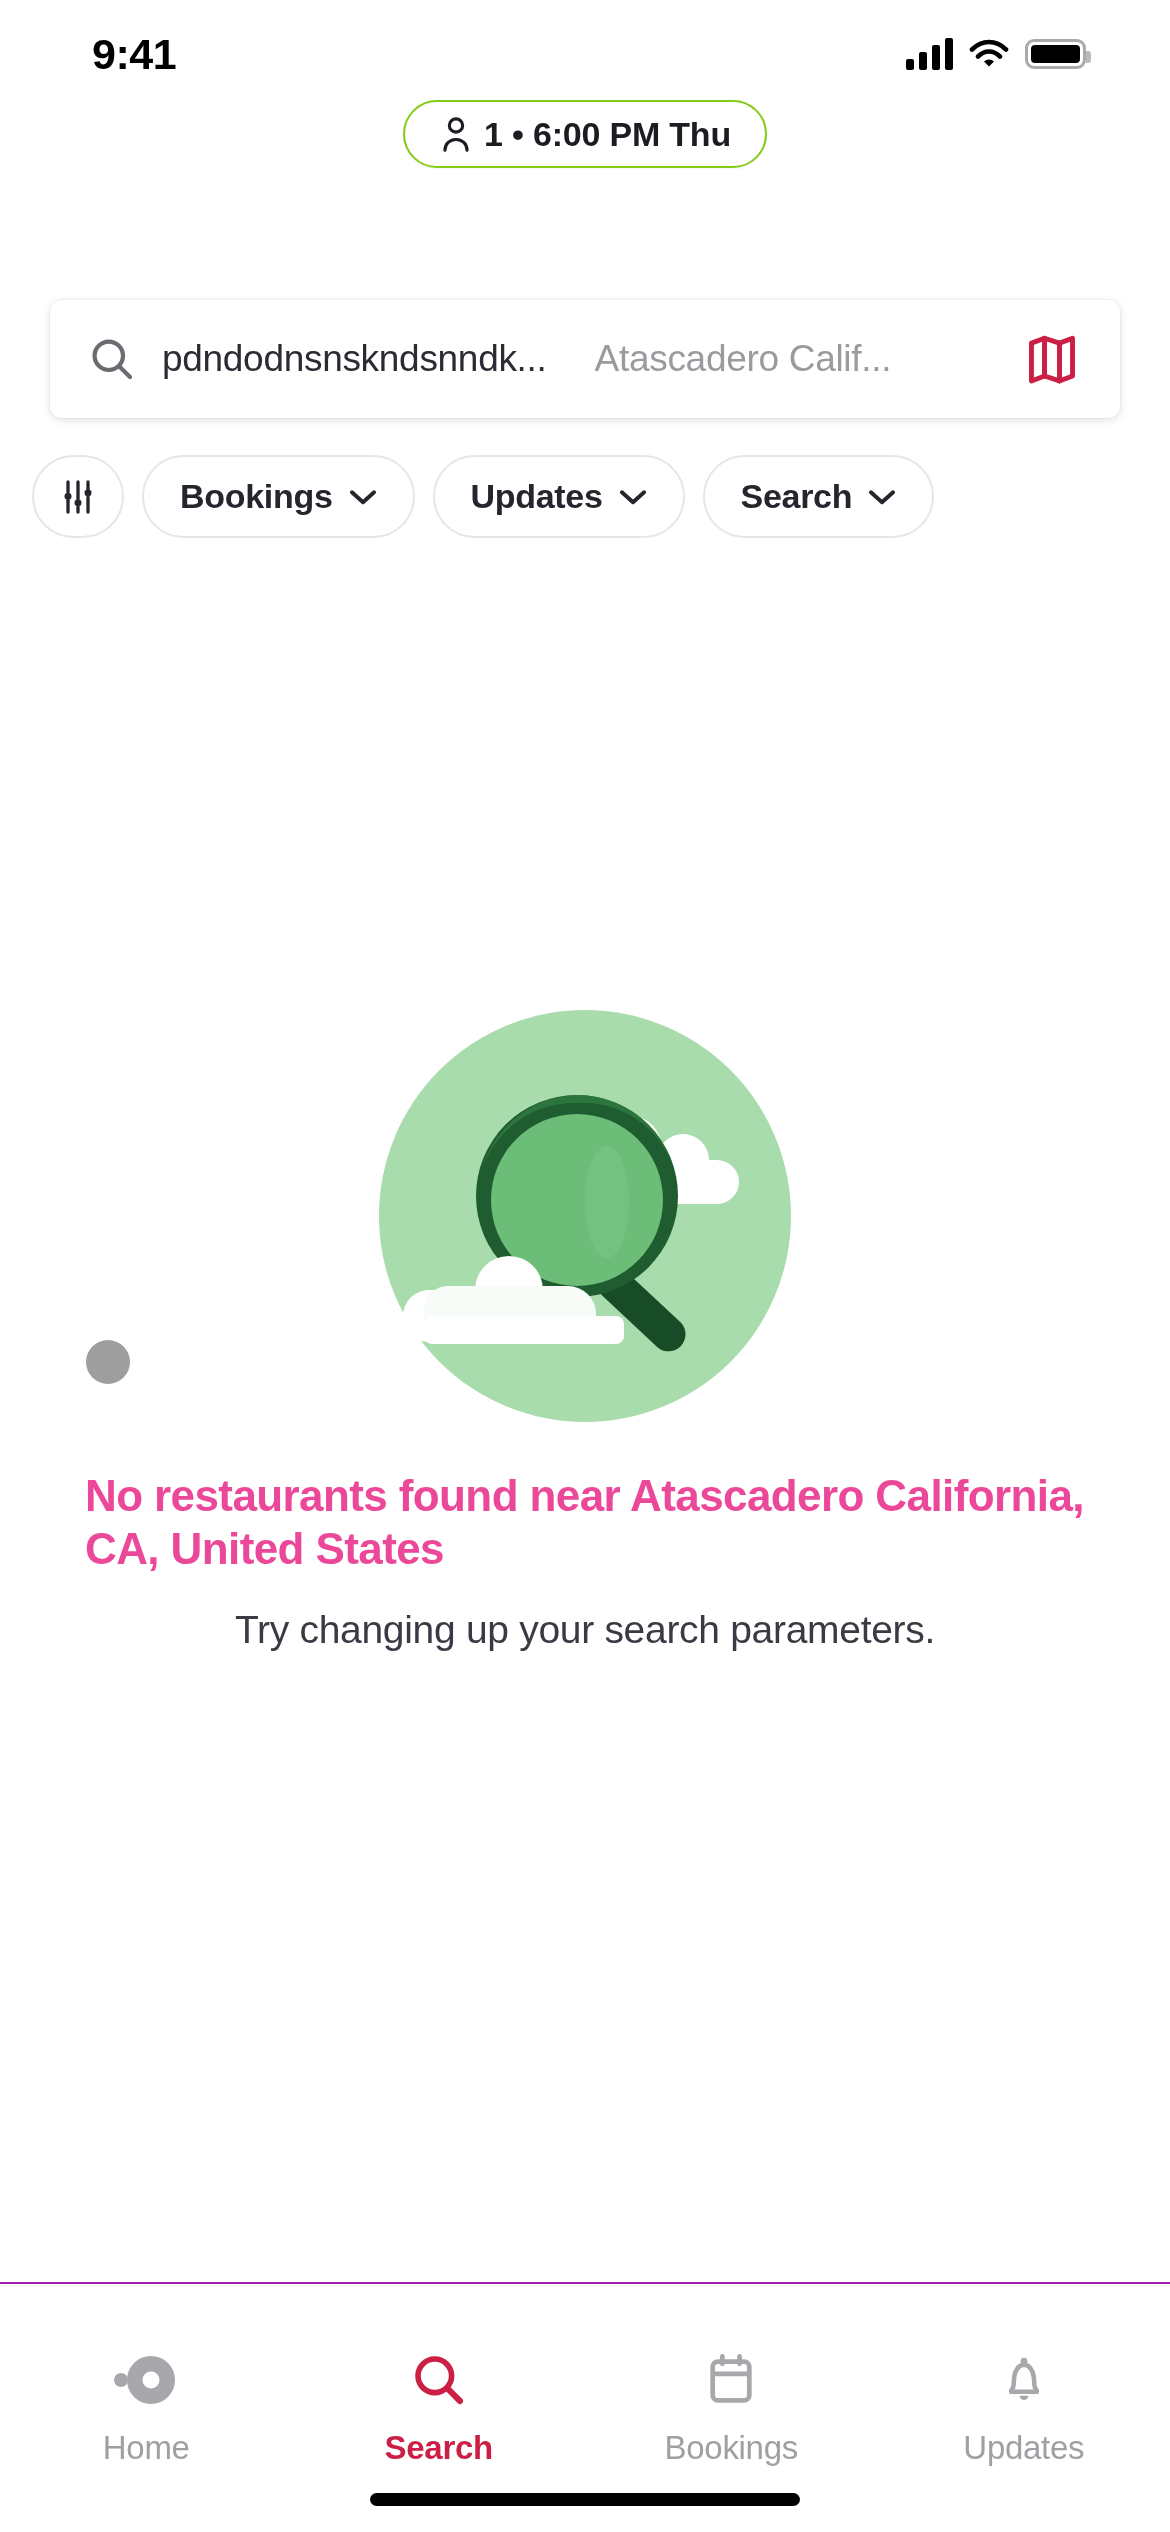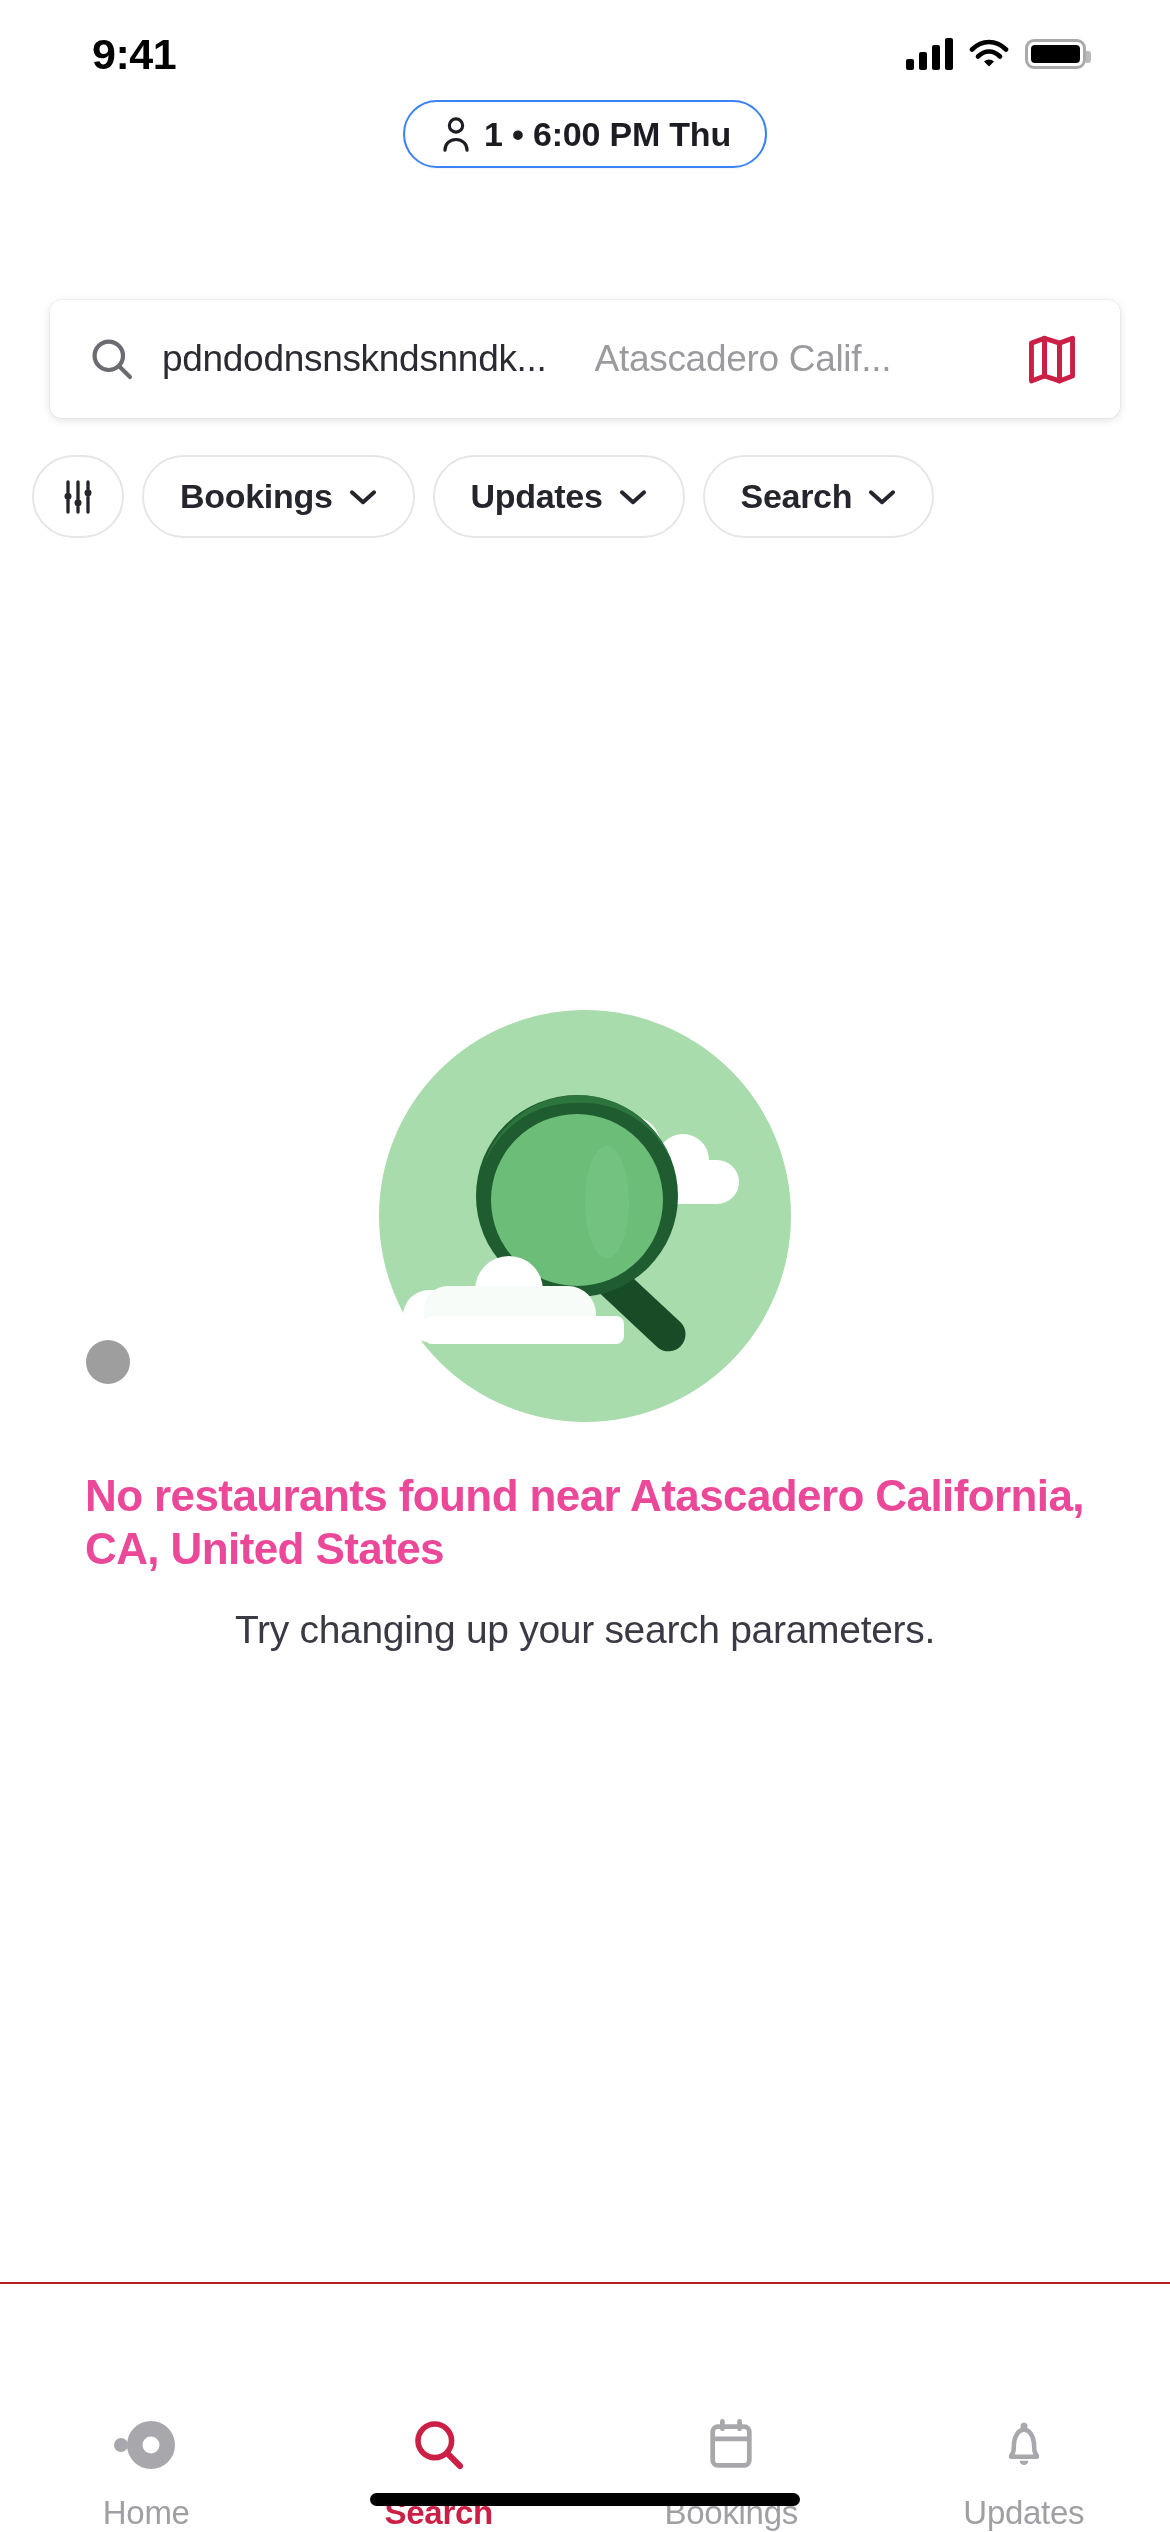--- a/index.html
+++ b/index.html
@@ -42,21 +42,21 @@
   .battery span{ display:block; width:100%; height:100%; background:#000; border-radius:4px; }
 
   
   .party-pill {
     position:absolute; top:100px; left:0; width:1170px;
     display:flex; justify-content:center;
   }
   .party-pill .pill {
     display:flex; align-items:center; gap:11px;
     height:68px; padding:0 34px;
-    border:2px solid #3b82f6; border-radius:40px;
+    border:2px solid #84cc16; border-radius:40px;
     background:#fff;
     box-shadow:0 1px 2px rgba(0,0,0,.05);
   }
   .party-pill .pill-text{
     font-size:34px; font-weight:600; color:#1c1c23; letter-spacing:-0.2px;
     white-space:nowrap;
   }
 
   
   .searchbar-wrap{
@@ -128,22 +128,22 @@
   .empty-sub{
     margin-top:32px;
     width:1000px; text-align:center;
     font-size:39px; font-weight:400; color:#3a3a44;
     letter-spacing:-0.3px;
   }
 
   
   .tabbar{
     position:absolute; bottom:0; left:0; width:1170px; height:250px;
-    background:#fff; border-top:2px solid #b91c1c;
-    display:flex; align-items:flex-end; 
+    background:#fff; border-top:2px solid #a21caf;
+    display:flex; align-items:center; 
   }
   .tab{
     flex:1 1 0; display:flex; flex-direction:column;
     align-items:center; gap:18px;
   }
   .tab-ico{ height:62px; display:flex; align-items:center; justify-content:center; }
   .tab-label{ font-size:33px; letter-spacing:-0.3px; color:#a0a0a4; font-weight:400; }
   .tab.active .tab-label{ color:#cc1f45; font-weight:700; }
 
   .home-indicator{

